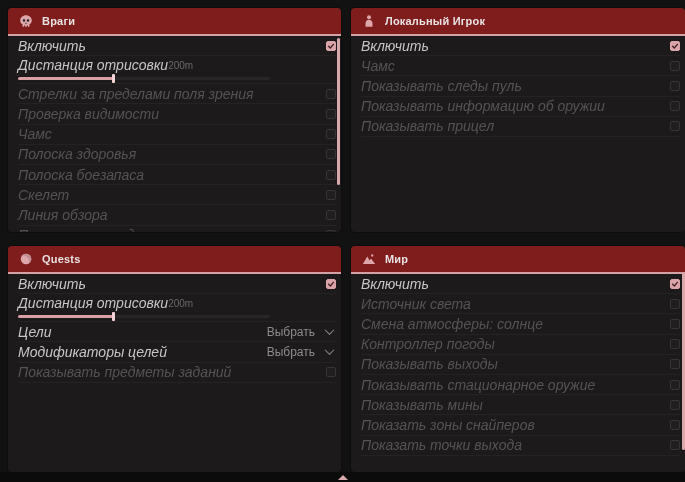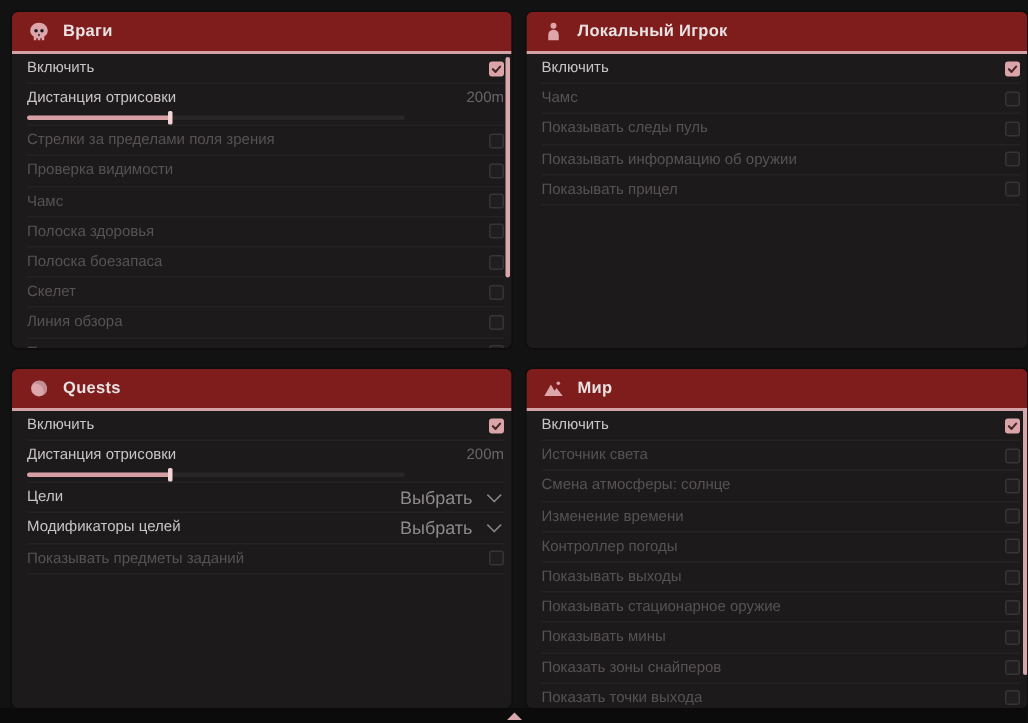--- a/index.html
+++ b/index.html
@@ -12,22 +12,22 @@
   .panel-br{left:351px;top:246px;width:334px;height:226px;}
   .panel-header{height:26px;display:flex;align-items:center;gap:9px;padding:0 11px;
                 background:#7f1d1d;border-bottom:2px solid #d3a2a6;}
   .panel-title{font-size:11px;font-weight:700;color:#e8e2e3;letter-spacing:.2px;}
   .panel-icon{width:14px;height:14px;display:flex;align-items:center;justify-content:center;}
   .panel-icon svg{width:14px;height:14px;}
   .panel-body{position:relative;height:calc(100% - 28px);padding:0 5px 0 10px;overflow:hidden;}
   .row{display:flex;align-items:center;justify-content:space-between;height:19.2px;
        border-bottom:1px solid #242223;}
   .row.slider-row{display:block;height:28px;padding-top:2px;box-sizing:border-box;}
-  .row-top{display:flex;justify-content:space-between;align-items:center;height:14px;}
-  .label{font-size:10px;color:#c9c5c6;white-space:nowrap;}
+  .row-top{display:flex;align-items:center;height:14px;}
+  .label{font-size:14px;color:#c9c5c6;white-space:nowrap;font-style:italic;}
   .dim .label{color:#575354;}
   .value{font-size:10px;color:#6b6768;}
   .slider{position:relative;width:252px;height:9px;margin-top:2px;}
   .slider-track{position:absolute;left:0;top:3px;width:100%;height:3px;background:#282627;border-radius:2px;}
   .slider-fill{position:absolute;left:0;top:3px;height:3px;background:#d6a0a5;border-radius:2px;}
   .slider-handle{position:absolute;top:0;width:3px;height:9px;background:#f3d3d6;border-radius:1px;transform:translateX(-2px);}
   .checkbox{width:10px;height:10px;border-radius:2px;background:#201e1f;border:1px solid #373435;
             box-sizing:border-box;display:flex;align-items:center;justify-content:center;flex:0 0 auto;}
   .checkbox.checked{background:#dba4a8;border-color:#dba4a8;}
   .checkbox svg{width:8px;height:8px;}
@@ -224,24 +224,20 @@
         </div>
         <div class="row dim">
           <span class="label">Источник света</span>
           <span class="checkbox"></span>
         </div>
         <div class="row dim">
           <span class="label">Смена атмосферы: солнце</span>
           <span class="checkbox"></span>
         </div>
         <div class="row dim">
-          <span class="label">Изменение времени</span>
-          <span class="checkbox"></span>
-        </div>
-        <div class="row dim">
           <span class="label">Контроллер погоды</span>
           <span class="checkbox"></span>
         </div>
         <div class="row dim">
           <span class="label">Показывать выходы</span>
           <span class="checkbox"></span>
         </div>
         <div class="row dim">
           <span class="label">Показывать стационарное оружие</span>
           <span class="checkbox"></span>

